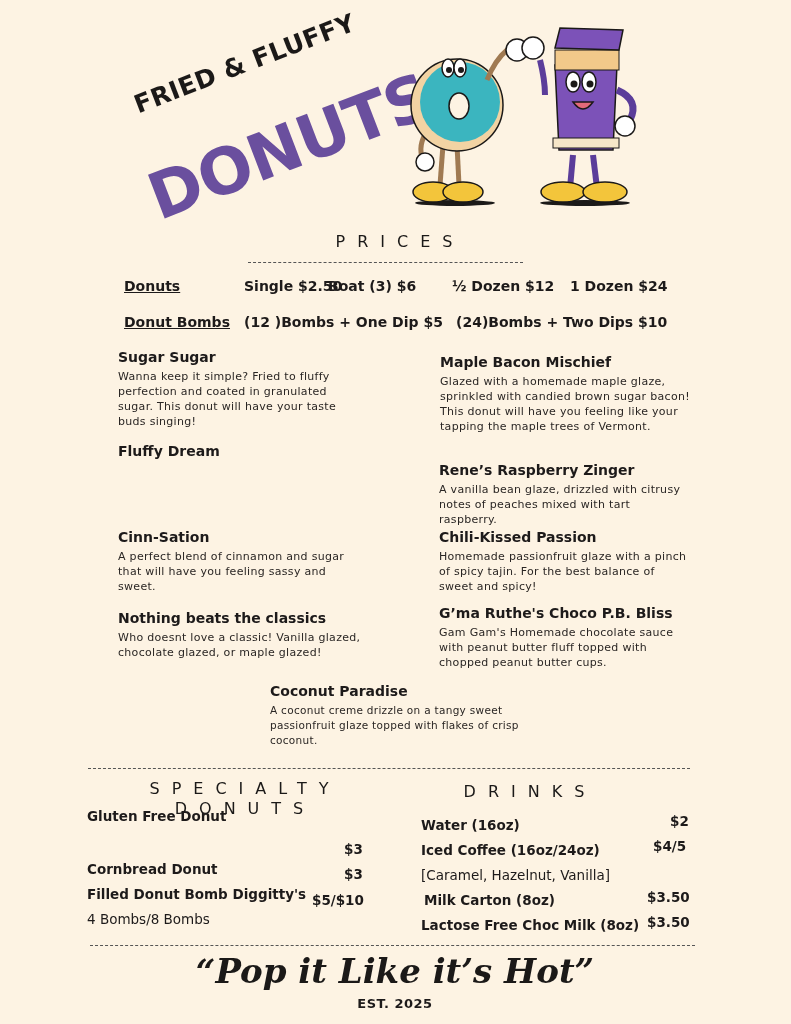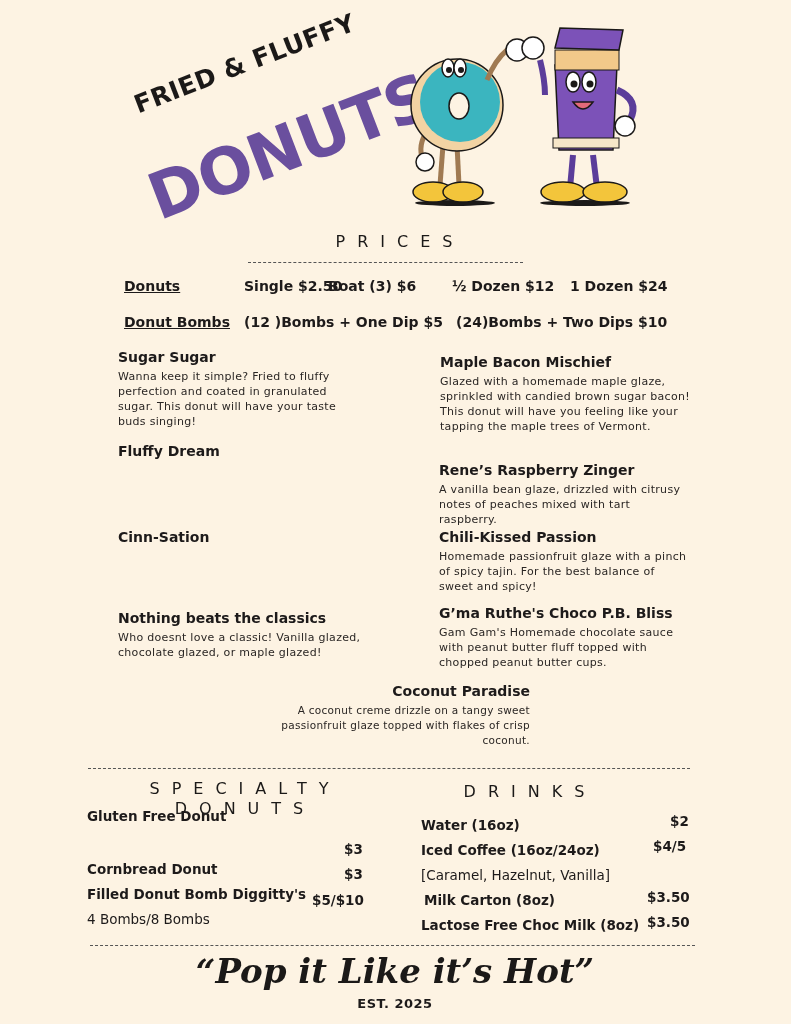--- a/index.html
+++ b/index.html
@@ -98,20 +98,21 @@
 
 <div class="abs" style="left:118px;top:349px;width:245px;">
   <div class="item-title">Sugar Sugar</div>
   <div class="item-desc">Wanna keep it simple? Fried to fluffy perfection and coated in granulated sugar. This donut will have your taste buds singing!</div>
 </div>
 <div class="abs" style="left:118px;top:443px;width:245px;">
   <div class="item-title">Fluffy Dream</div>
 </div>
 <div class="abs" style="left:118px;top:529px;width:245px;">
   <div class="item-title">Cinn-Sation</div>
+  <div class="item-desc">A perfect blend of cinnamon and sugar that will have you feeling sassy and sweet.</div>
 </div>
 <div class="abs" style="left:118px;top:610px;width:245px;">
   <div class="item-title">Nothing beats the classics</div>
   <div class="item-desc">Who doesnt love a classic! Vanilla glazed, chocolate glazed, or maple glazed!</div>
 </div>
 
 <div class="abs" style="left:440px;top:354px;width:250px;">
   <div class="item-title">Maple Bacon Mischief</div>
   <div class="item-desc">Glazed with a homemade maple glaze, sprinkled with candied brown sugar bacon! This donut will have you feeling like your tapping the maple trees of Vermont.</div>
 </div>
@@ -121,21 +122,21 @@
 </div>
 <div class="abs" style="left:439px;top:529px;width:250px;">
   <div class="item-title">Chili-Kissed Passion</div>
   <div class="item-desc">Homemade passionfruit glaze with a pinch of spicy tajin. For the best balance of sweet and spicy!</div>
 </div>
 <div class="abs" style="left:439px;top:605px;width:250px;">
   <div class="item-title">G’ma Ruthe's Choco P.B. Bliss</div>
   <div class="item-desc">Gam Gam's Homemade chocolate sauce with peanut butter fluff topped with chopped peanut butter cups.</div>
 </div>
 
-<div class="abs" style="left:270px;top:683px;width:260px;text-align:right;">
+<div class="abs" style="left:270px;top:683px;width:260px;text-align:left;">
   <div class="item-title">Coconut Paradise</div>
   <div class="item-desc" style="font-size:10.5px;">A coconut creme drizzle on a tangy sweet passionfruit glaze topped with flakes of crisp coconut.</div>
 </div>
 
 <div class="abs dash" style="left:88px;top:768px;width:602px;"></div>
 
 <div class="abs section-title" style="left:140px;top:779px;width:210px;">SPECIALTY</div>
 <div class="abs section-title" style="left:140px;top:799px;width:210px;">DONUTS</div>
 
 <div class="abs price-line" style="left:87px;top:800px;margin-top:8px;">Gluten Free Donut</div>

